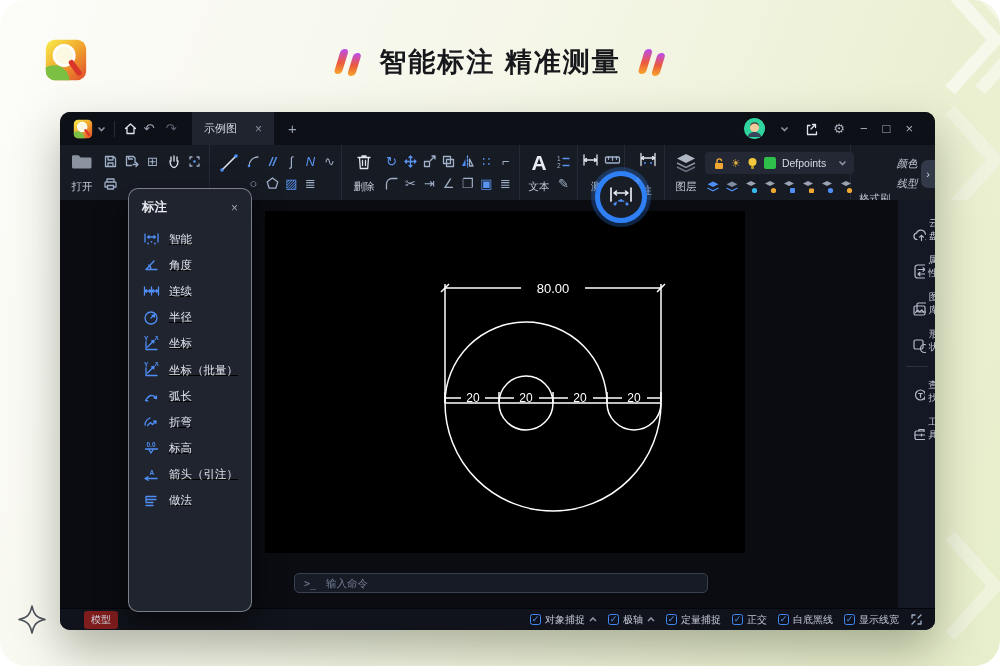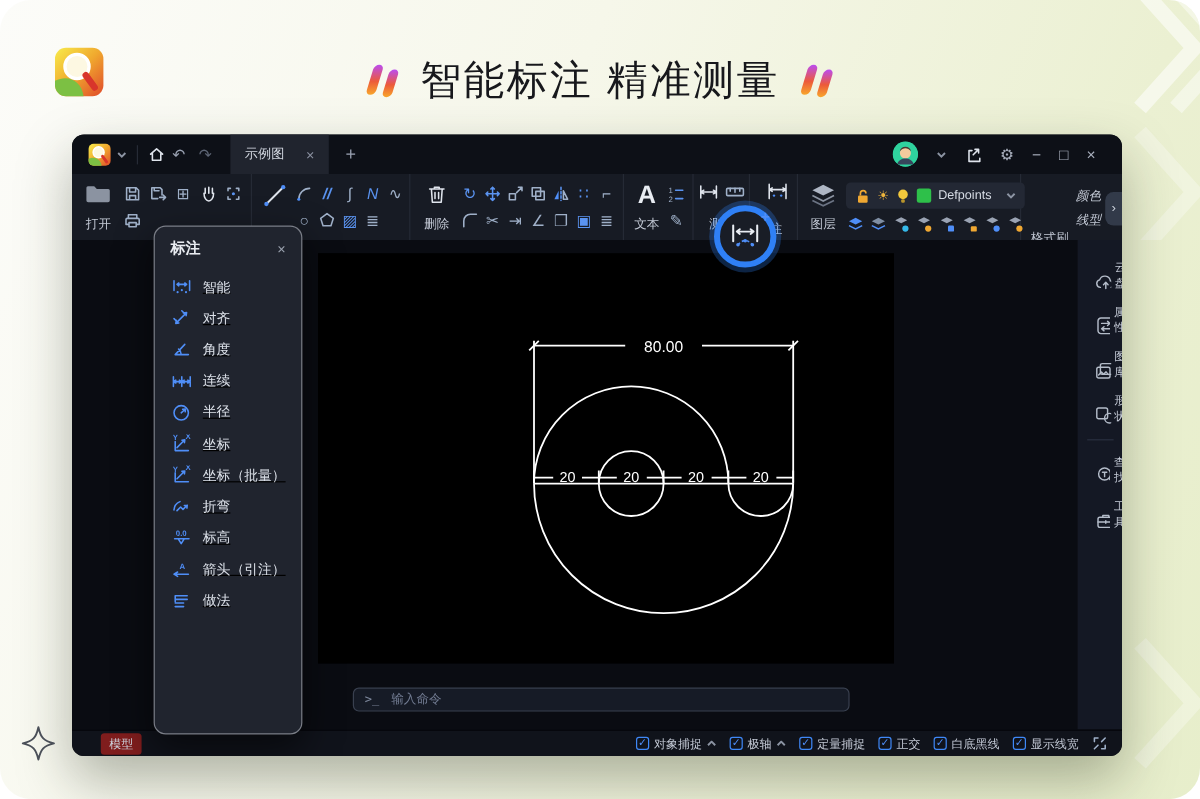--- a/index.html
+++ b/index.html
@@ -8,21 +8,21 @@
         background:linear-gradient(112deg,#fcfcf9 0%,#f6f7ea 40%,#ebf0d2 78%,#e7eecb 100%);}
   
   .decor{position:absolute;pointer-events:none;}
   
   .hero-logo{position:absolute;left:44px;top:38px;width:44px;height:44px;}
   .hero-title-row{position:absolute;left:0;right:0;top:44px;display:flex;justify-content:center;align-items:center;gap:20px;}
   .hmark{display:inline-flex;gap:6px;transform:skewX(-17deg);}
   .hmark i{display:block;width:8px;height:25px;border-radius:4px;
            background:linear-gradient(180deg,#bb4cf0 0%,#ec5a3a 55%,#f8a62b 100%);}
   .hmark i:last-child{margin-top:4px;height:23px;}
-  .hero-title{font-size:34px;font-weight:400;color:#17181c;letter-spacing:2px;}
+  .hero-title{font-size:27px;font-weight:700;color:#17181c;letter-spacing:2px;}
   
   .window{position:absolute;left:60px;top:112px;width:875px;height:518px;border-radius:10px;
           background:#0b0d13;box-shadow:0 20px 45px rgba(40,50,30,.35);overflow:hidden;}
   .titlebar{position:absolute;left:0;top:0;right:0;height:33px;background:#0d1017;display:flex;align-items:center;}
   .tb-logo{width:20px;height:20px;margin-left:13px;}
   .chev{stroke:#8b93a2;stroke-width:1.6;fill:none;}
   .tb-sep{width:1px;height:16px;background:#262b36;margin:0 8px;}
   .tb-btn{color:#9aa2b2;font-size:13px;width:22px;text-align:center;cursor:default;}
   .tb-btn.dim{color:#5d6575;}
   .tab{height:33px;display:flex;align-items:center;background:#20242e;margin-left:10px;padding:0 12px;gap:18px;}
@@ -520,28 +520,20 @@
                 <circle cx="5" cy="12.5" r=".9" fill="#4f8ef7" stroke="none"></circle>
                 <circle cx="8.5" cy="10.8" r=".9" fill="#4f8ef7" stroke="none"></circle>
                 <circle cx="12" cy="12.5" r=".9" fill="#4f8ef7" stroke="none"></circle>
               </g>
             </svg>
           <span class="plbl">智能</span>
         </div>
         <div class="pitem">
           <svg width="17" height="16">
               <g class="pi">
-                <path d="M3.5 12.5l9-9M3.5 12.5l.4-2.6M3.5 12.5l2.6-.4M12.5 3.5l-.4 2.6M12.5 3.5l-2.6.4M2 8.5l3 3M8.5 2l3 3"></path>
-              </g>
-            </svg>
-          <span class="plbl">对齐</span>
-        </div>
-        <div class="pitem">
-          <svg width="17" height="16">
-              <g class="pi">
                 <path d="M3 12.5h11M3 12.5L11 4M8 12.5a6 6 0 0 0-2.2-4.6"></path>
                 <circle cx="7" cy="9.5" r=".9" fill="#4f8ef7" stroke="none"></circle>
               </g>
             </svg>
           <span class="plbl">角度</span>
         </div>
         <div class="pitem">
           <svg width="17" height="16">
               <g class="pi">
                 <path d="M1.5 4v8M8.5 4v8M15.5 4v8M1.5 8h14M3.5 6.8L1.5 8l2 1.2M6.5 6.8l2 1.2-2 1.2M10.5 6.8l-2 1.2 2 1.2M13.5 6.8l2 1.2-2 1.2"></path>
@@ -570,20 +562,28 @@
         </div>
         <div class="pitem">
           <svg width="17" height="16">
               <g class="pi">
                 <path d="M3 13.5h11M3 13.5V6M4.5 11L11 4.5M11 4.5l-2.4.3M11 4.5l-.3 2.4"></path>
                 <text x="11.5" y="4">X</text>
                 <text x="1" y="5">Y</text>
               </g>
             </svg>
           <span class="plbl">坐标（批量）</span>
+        </div>
+        <div class="pitem">
+          <svg width="17" height="16">
+              <g class="pi">
+                <path d="M2.5 12.5Q8 3.5 13.5 10.5M13.5 10.5l-.2-2.5M13.5 10.5l-2.4-.6M2.5 12.5l2.4.4"></path>
+              </g>
+            </svg>
+          <span class="plbl">弧长</span>
         </div>
         <div class="pitem">
           <svg width="17" height="16">
               <g class="pi">
                 <path d="M2 11a8 8 0 0 1 5-7"></path>
                 <path d="M4.5 11.5l3-3 2 2 3.5-3.5M13 7l-2.4.2M13 7l-.2 2.4"></path>
               </g>
             </svg>
           <span class="plbl">折弯</span>
         </div>

